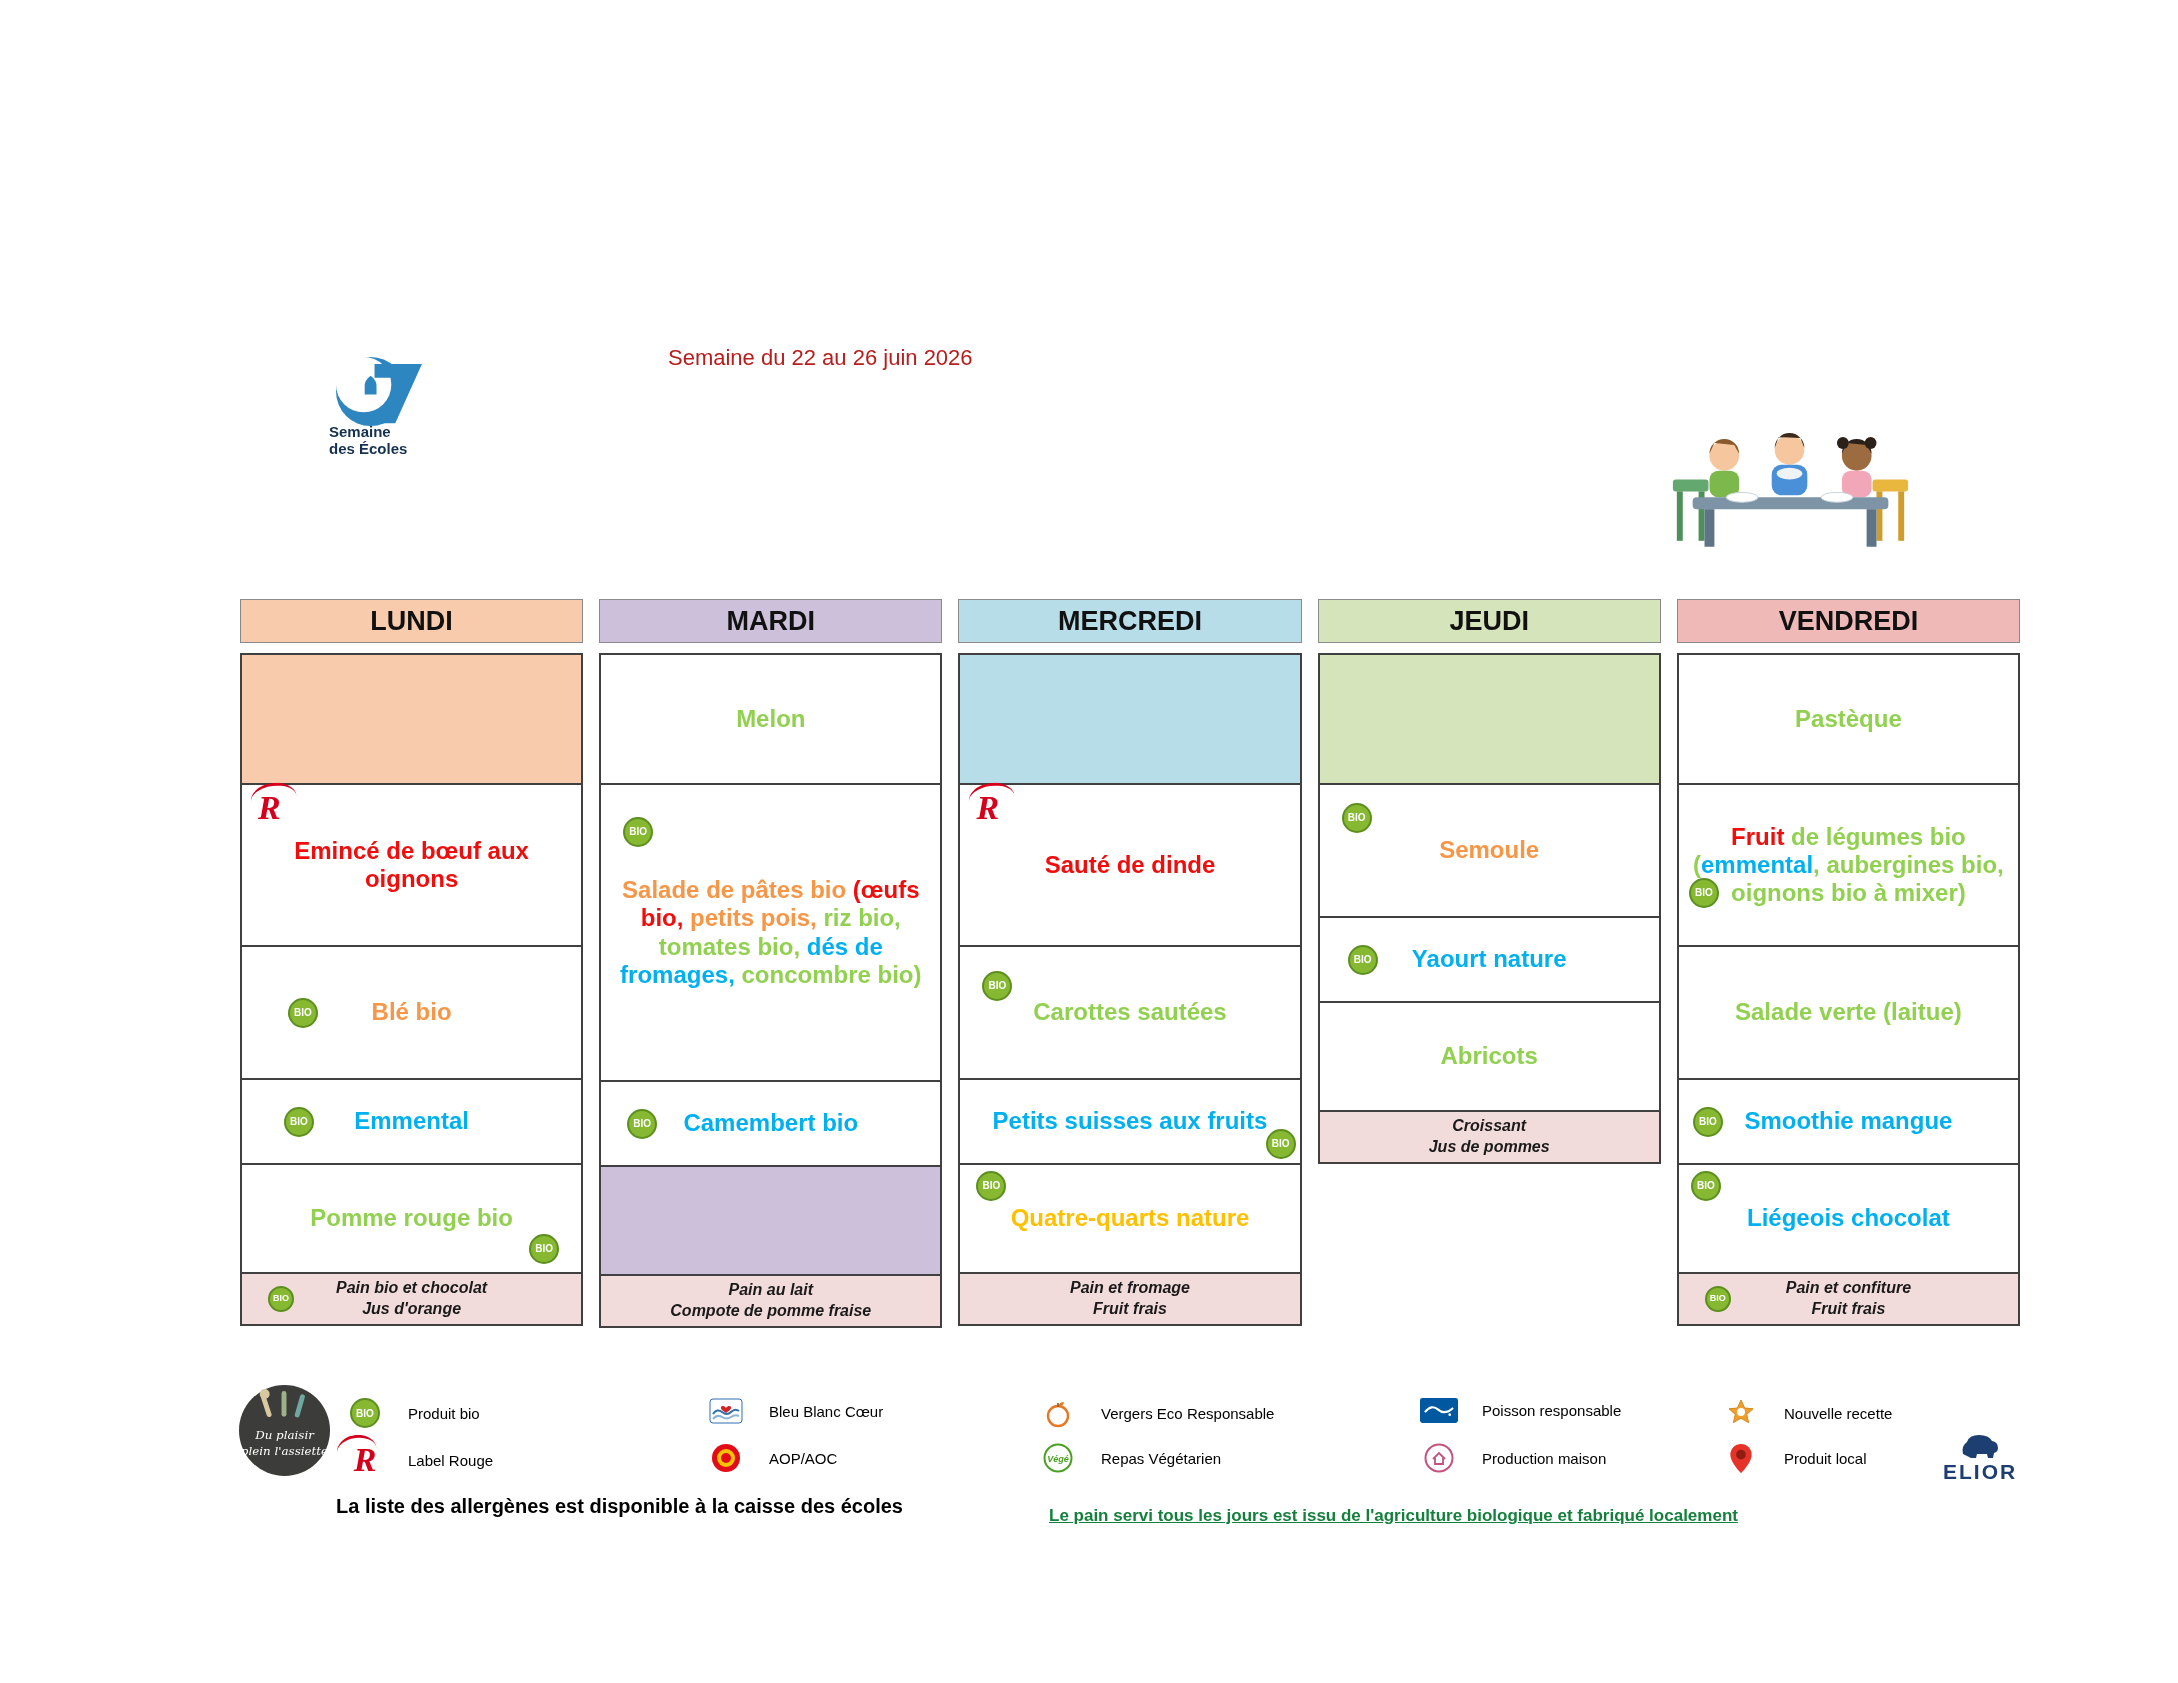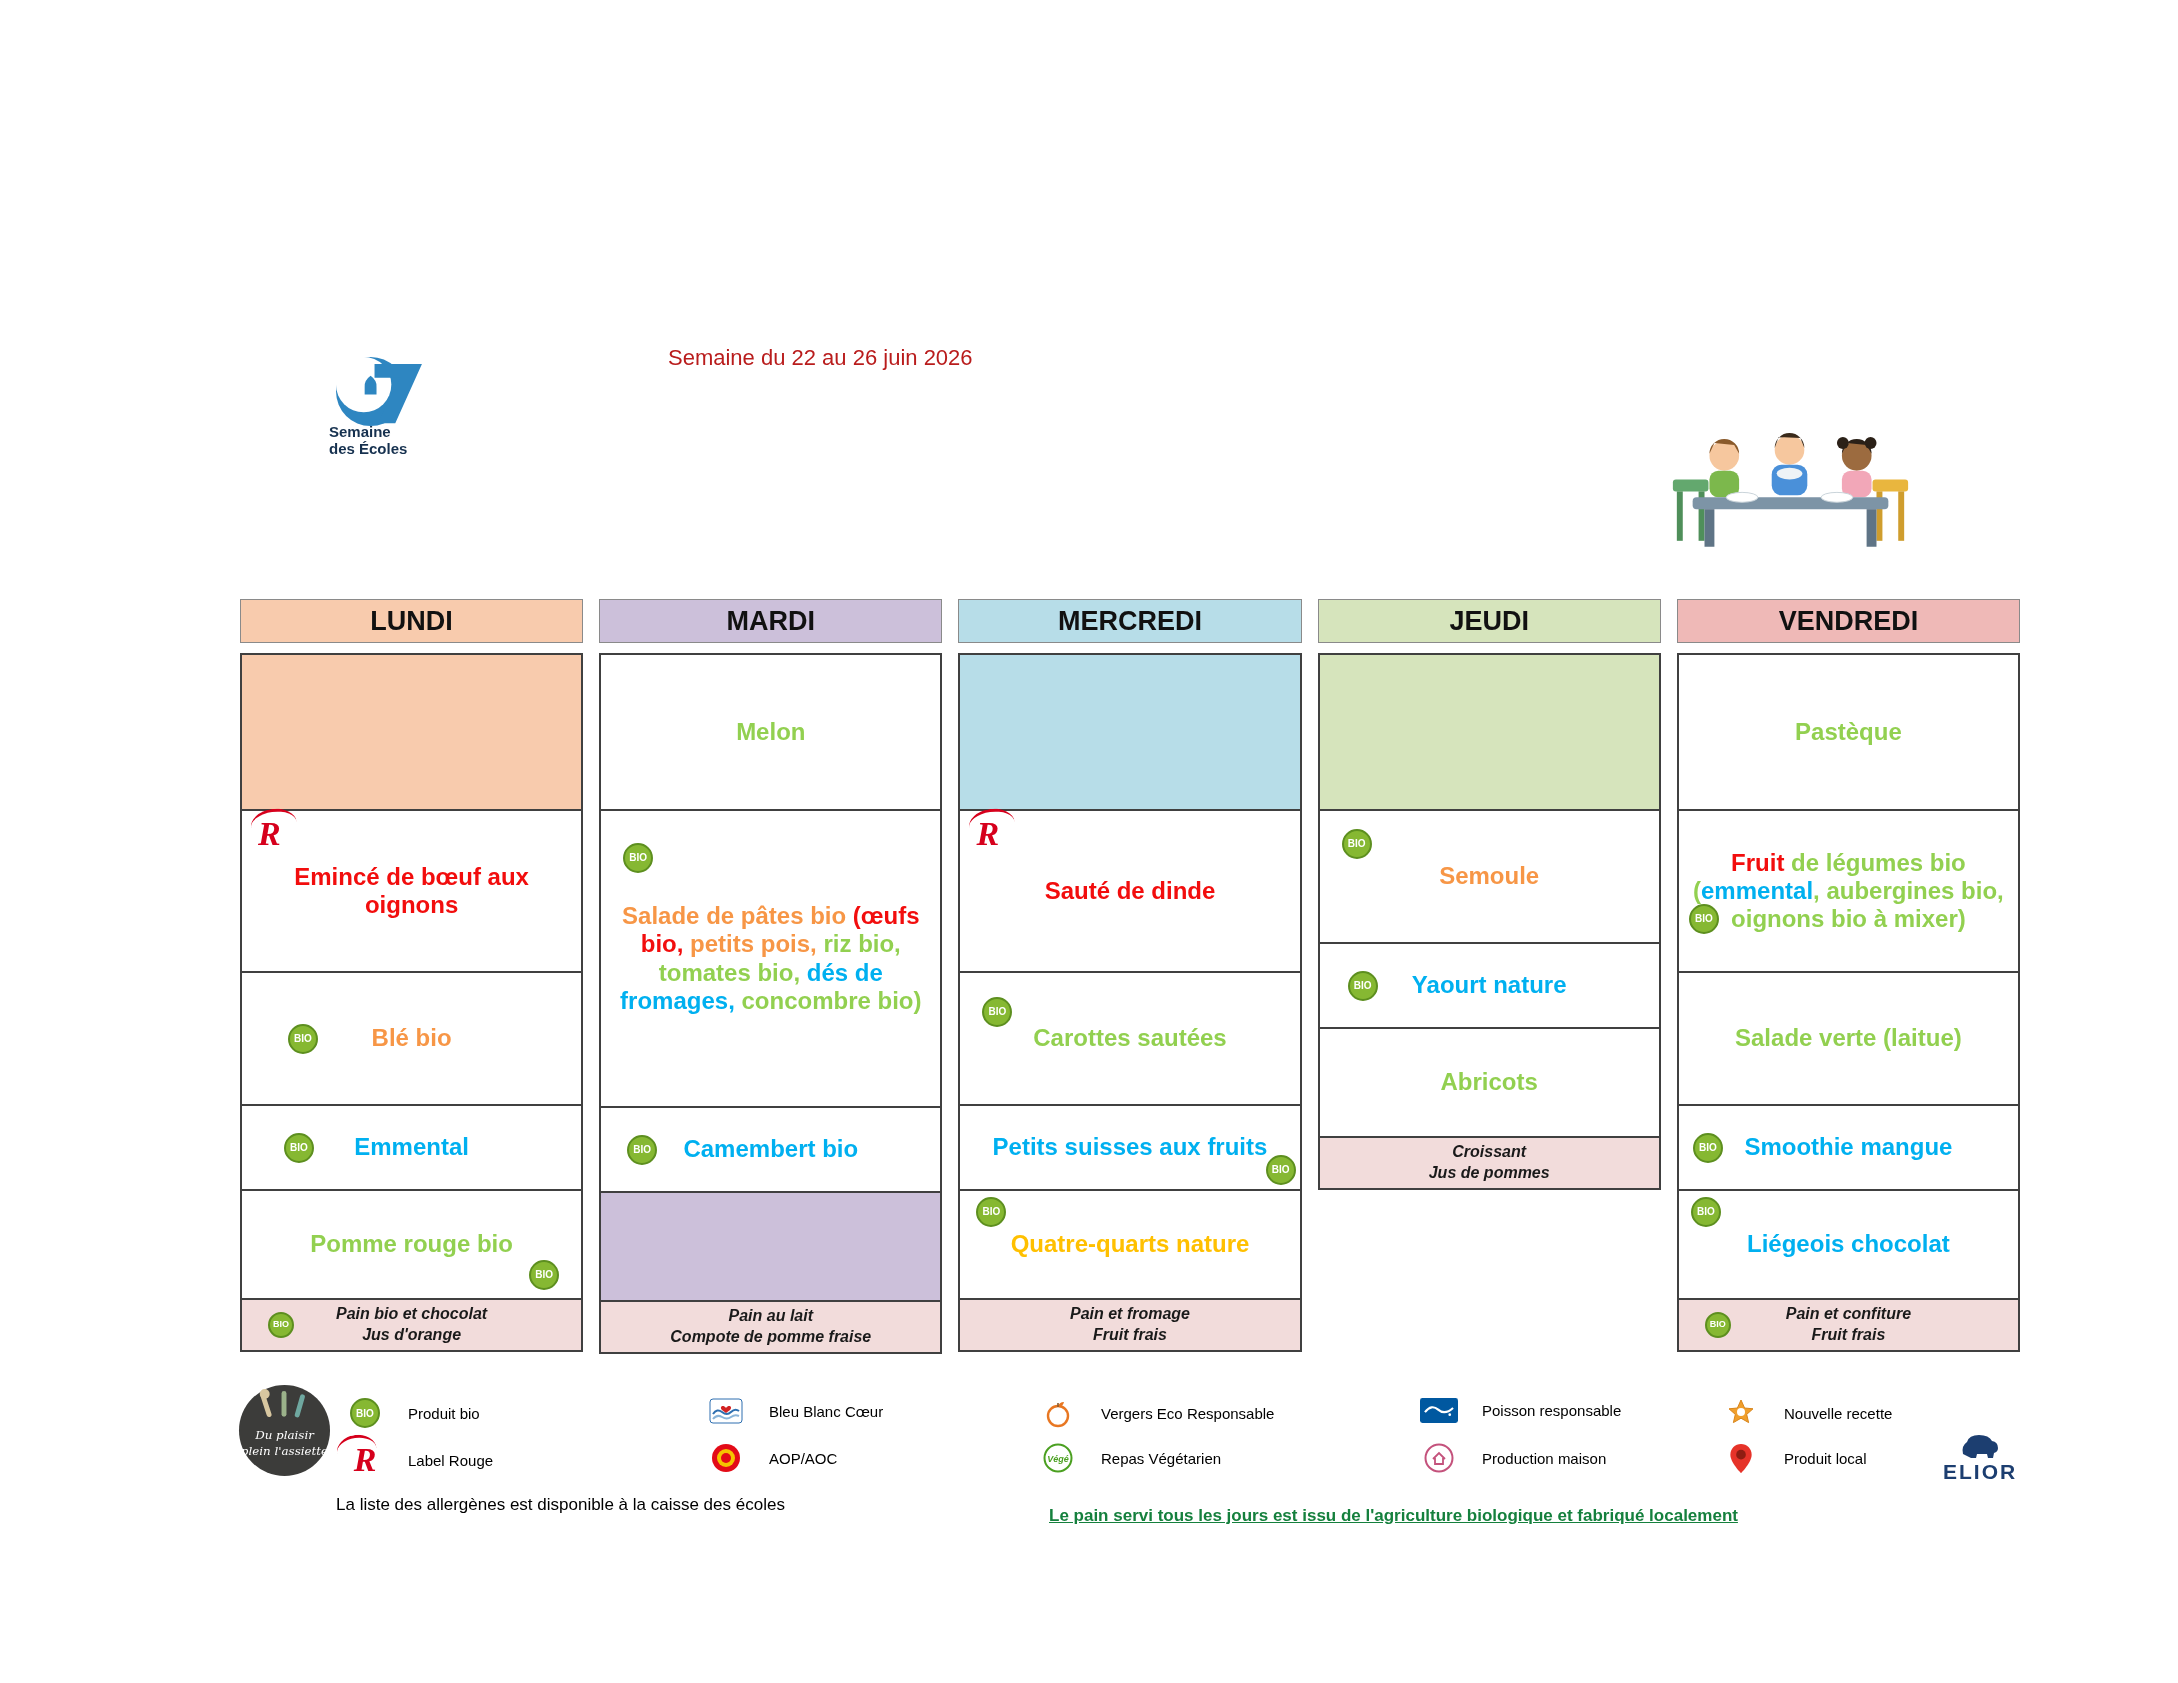--- a/index.html
+++ b/index.html
@@ -12,21 +12,21 @@
   .title{position:absolute;left:668px;top:345px;font-size:22px;color:#b91c1c}
   .kids{position:absolute;left:1663px;top:414px}
 
   
   .menu{position:absolute;left:240px;top:599px;width:1780px;display:grid;grid-template-columns:repeat(5,1fr);column-gap:16px}
   .col{display:flex;flex-direction:column}
   .day-header{height:44px;display:flex;align-items:center;justify-content:center;font-weight:bold;font-size:27px;color:#111;border:1px solid #8a8a8a;margin-bottom:10px}
   .day-body{border:2px solid var(--border-dark);background:#fff;display:flex;flex-direction:column}
   .cell{position:relative;display:flex;flex-direction:column;align-items:center;justify-content:center;text-align:center;padding:4px 8px;border-bottom:2px solid var(--border-dark);font-weight:bold;font-size:24px;line-height:1.18}
   .cell:last-child{border-bottom:none}
-  .h-starter{height:156px}
+  .h-starter{height:130px}
   .h-main{height:162px}
   .h-mainside{height:297px}
   .h-side{height:133px}
   .h-dairy{height:85px}
   .h-dessert{height:109px}
   .h-gouter{height:50px}
   .gouter{background:var(--gouter-bg);font-size:16px;font-style:italic;color:#1a1a1a;line-height:1.3}
   .dish{width:100%}
   .c-red{color:var(--menu-red)}
   .c-green{color:var(--menu-green)}
@@ -45,21 +45,21 @@
   .legend{position:absolute;left:238px;top:1384px;width:1812px;height:149px}
   .plate-logo{position:absolute;left:0;top:0}
   .legend-item{position:absolute;display:flex;align-items:center}
   .legend-icon-box{width:46px;display:flex;justify-content:center;align-items:center}
   .legend-item .bio,.legend-item .lr,.legend-item .msc{position:static;transform:none}
   .legend-item .lr::after{left:-6px;top:-8px;width:40px}
   .legend-label{margin-left:20px;font-size:15px;color:#000;white-space:nowrap}
   .elior{position:absolute;left:1705px;top:46px;text-align:center}
   .elior-text{font-size:21px;font-weight:bold;color:#1c3e70;letter-spacing:2px;margin-top:-2px}
 
-  .allergens{position:absolute;left:336px;top:1495px;font-size:17px;font-weight:normal;color:#000}
+  .allergens{position:absolute;left:336px;top:1495px;font-size:20px;font-weight:bold;color:#000}
   .bread-note{position:absolute;left:1049px;top:1506px;font-size:17px;font-weight:bold;text-decoration:underline;color:#15803d}
 </style>
 </head>
 <body>
 
 <div class="page">
 
   <div class="cde-logo">
     <svg width="117" height="79" viewBox="0 0 118 80">
       <circle cx="52" cy="38" r="35" fill="#2e86c1"></circle>

